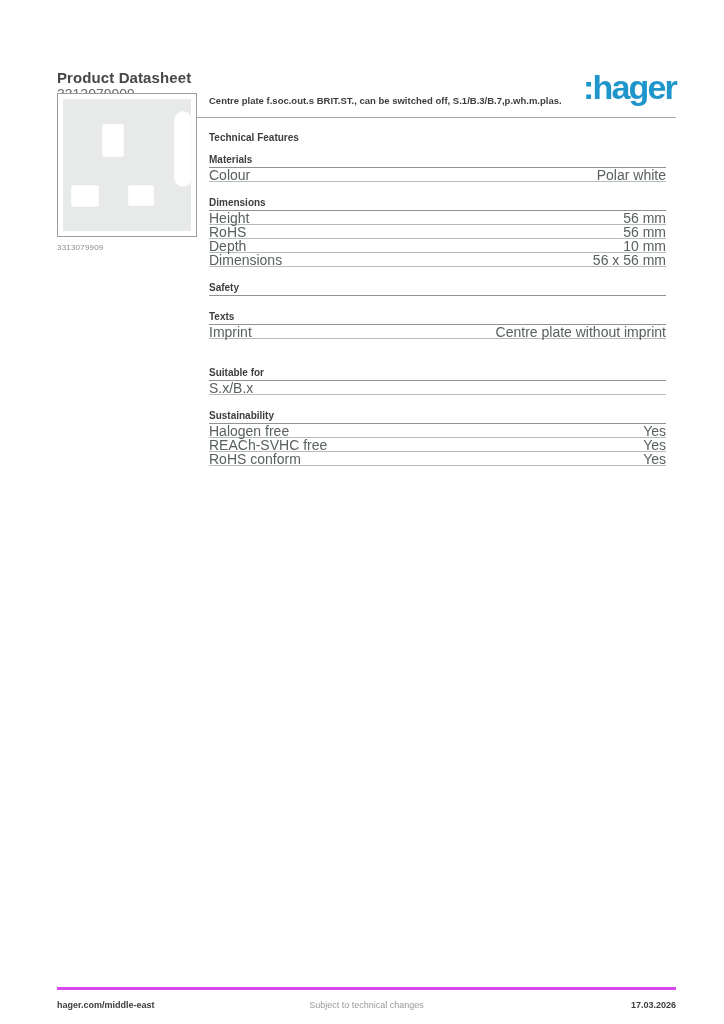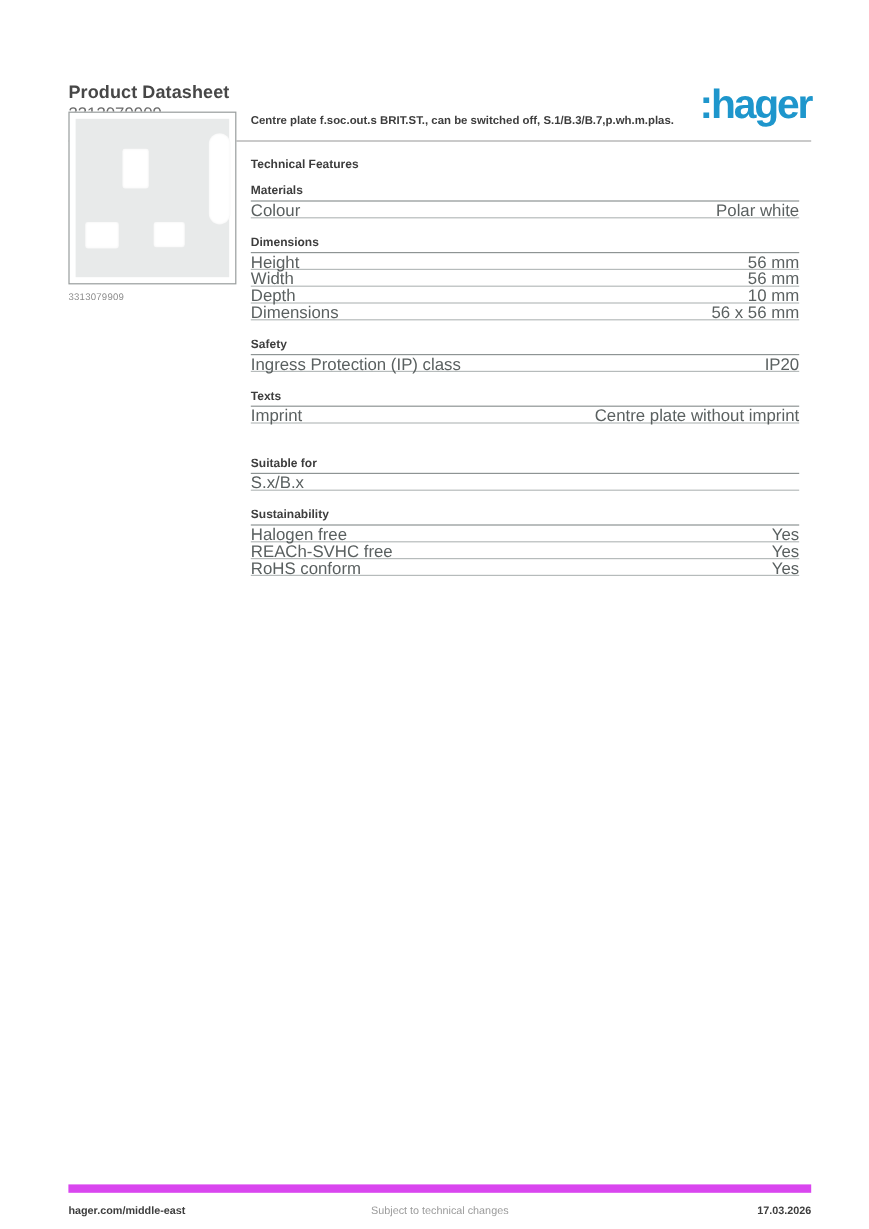--- a/index.html
+++ b/index.html
@@ -90,21 +90,21 @@
     border-bottom: 1px solid #b6bbbb;
     font-size: 14px; color: #5a6060;
     line-height: 10px;
   }
   .spec-label { text-align: left; white-space: nowrap; }
   .spec-value { text-align: right; white-space: nowrap; }
 
   
   .footer {
     position: absolute; left: 57px; right: 48px; top: 987px;
-    border-top: 7px solid #d946ef;
+    border-top: 3px solid #d946ef;
     padding-top: 10px;
     display: flex; justify-content: space-between; align-items: baseline;
     font-size: 9px;
   }
   .footer-site { font-weight: bold; color: #3d3d3d; text-decoration: none; }
   .footer-note {
     position: absolute; left: 50%; transform: translateX(-50%);
     color: #9b9b9b; font-weight: normal;
   }
   .footer-date { font-weight: bold; color: #3d3d3d; }
@@ -146,41 +146,35 @@
           </div>
   </div>
         <div class="section">
     <div class="section-title">Dimensions</div>
     <div class="section-rows">
             <div class="spec-row">
     <span class="spec-label">Height</span>
     <span class="spec-value">56 mm</span>
   </div>
             <div class="spec-row">
-    <span class="spec-label">Width</span>
+    <span class="spec-label">RoHS</span>
     <span class="spec-value">56 mm</span>
   </div>
             <div class="spec-row">
     <span class="spec-label">Depth</span>
     <span class="spec-value">10 mm</span>
   </div>
             <div class="spec-row">
     <span class="spec-label">Dimensions</span>
     <span class="spec-value">56 x 56 mm</span>
   </div>
           </div>
   </div>
         <div class="section">
     <div class="section-title">Safety</div>
-    <div class="section-rows">
-            <div class="spec-row">
-    <span class="spec-label">Ingress Protection (IP) class</span>
-    <span class="spec-value">IP20</span>
-  </div>
-          </div>
   </div>
         <div class="section">
     <div class="section-title">Texts</div>
     <div class="section-rows">
             <div class="spec-row">
     <span class="spec-label">Imprint</span>
     <span class="spec-value">Centre plate without imprint</span>
   </div>
           </div>
   </div>

